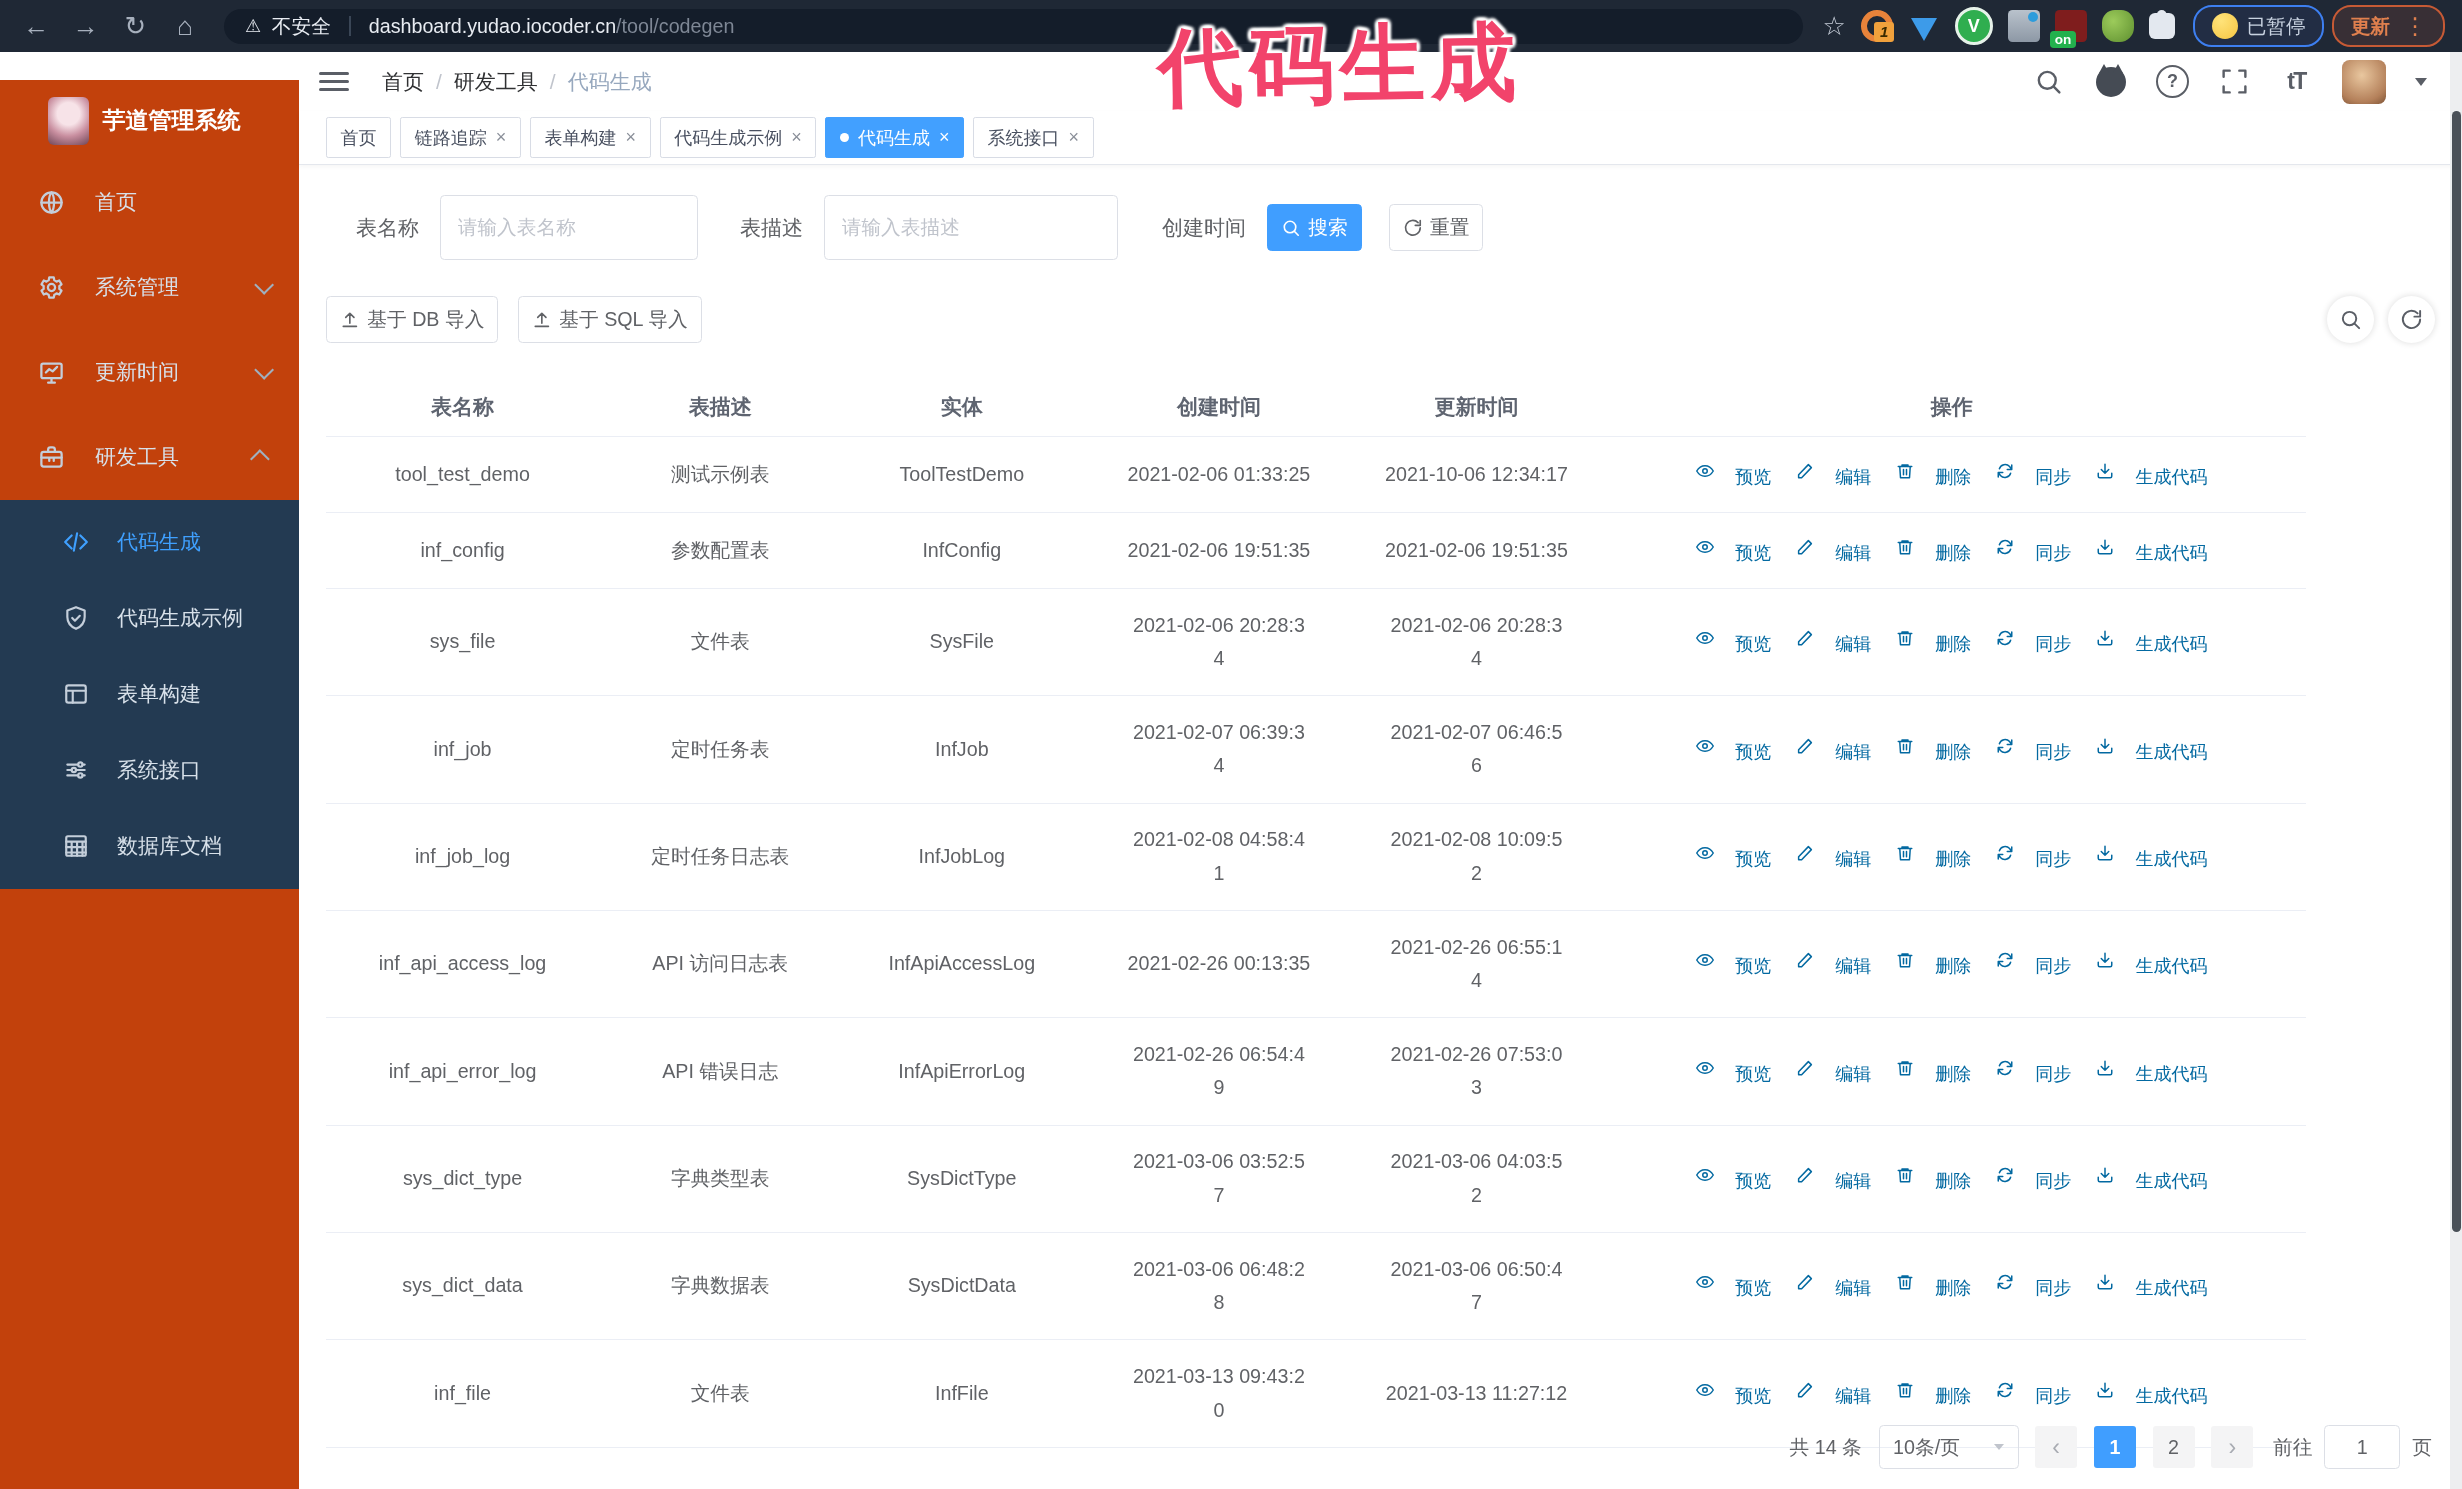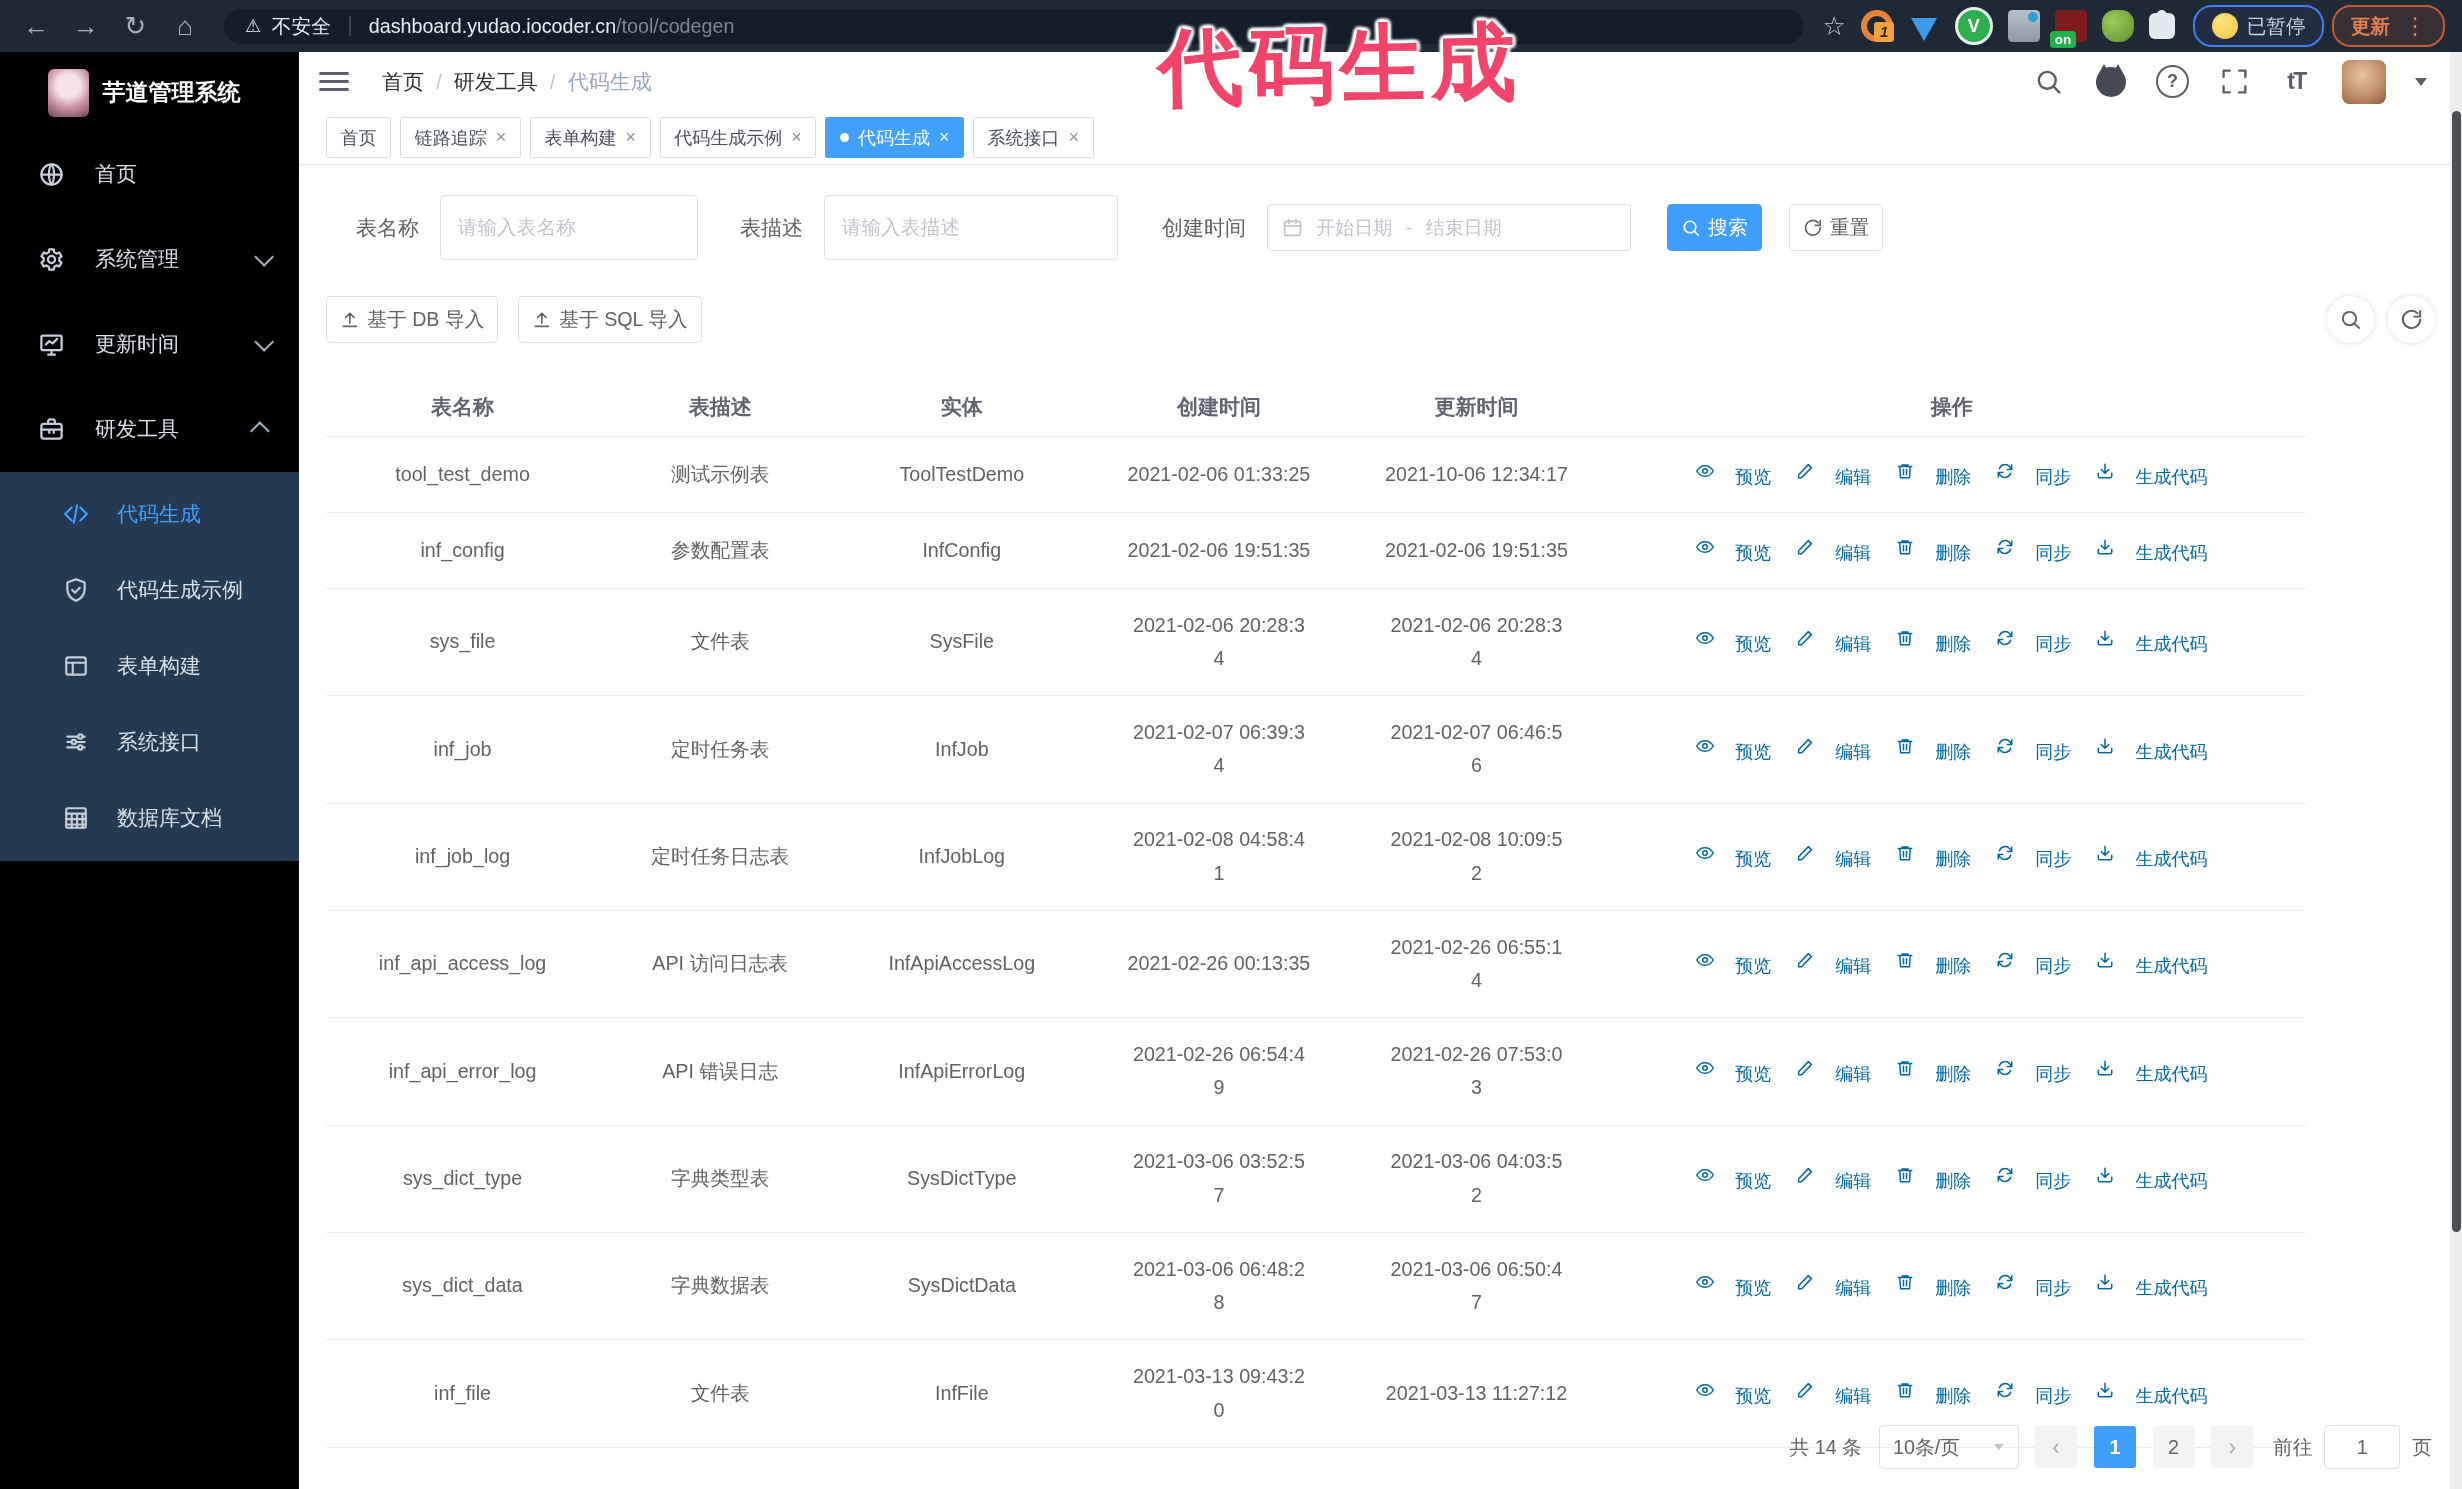--- a/index.html
+++ b/index.html
@@ -36,21 +36,21 @@
   .ext-puzzle:before{content:"";position:absolute;left:50%;top:-3px;transform:translateX(-50%);
     width:10.6px;height:10.6px;border-radius:50%;background:#E3E8EF;}
   .pill{height:38px;border-radius:19px;display:flex;align-items:center;gap:9px;padding:0 16.7px;font-size:19.7px;}
   .paused{border:2.3px solid #3D7FF0;background:#222D44;color:#C8D2E0;}
   .emoji{width:26px;height:26px;border-radius:50%;background:radial-gradient(circle at 35% 30%,#FFE37A,#F5C542);}
   .update{border:2.3px solid #C65A35;background:rgba(198,90,53,.15);color:#E0804E;font-weight:bold;gap:13.6px;}
   .update .kebab{font-size:23px;font-weight:normal;}
 
   
   .app{position:absolute;left:0;top:52px;right:0;bottom:0;display:flex;}
-  .sidebar{width:299px;background:#000000;color:#D8E1EA;flex:0 0 299px;}
+  .sidebar{width:299px;background:#c2410c;color:#D8E1EA;flex:0 0 299px;margin-top:28px;}
   .logorow{display:flex;align-items:center;gap:13.6px;padding:16.7px 0 15px 48px;}
   .logoimg{width:41px;height:48px;border-radius:6px;
     background:radial-gradient(circle at 50% 35%,#F7E3E8 30%,#C98FA0 60%,#6E4556);}
   .logotitle{color:#fff;font-weight:bold;font-size:23px;}
   .menuitem{height:85px;display:flex;align-items:center;padding:0 30px 0 35px;gap:27px;cursor:pointer;}
   .menuitem .mic{width:33px;height:33px;color:#C4CEDA;display:flex;align-items:center;justify-content:center;}
   .menuitem .mlabel{flex:1;font-size:21px;}
   .chev{width:12px;height:12px;border-right:2.3px solid #9FB0C0;border-bottom:2.3px solid #9FB0C0;}
   .chev.down{transform:rotate(45deg) translateY(-3px);}
   .chev.up{transform:rotate(225deg) translateY(-3px);}
@@ -352,31 +352,20 @@
       </div>
 
       <div class="content">
 
         <div class="searchrow">
           <span class="flabel">表名称</span>
           <input class="tinput in-name" placeholder="请输入表名称" style="">
           <span class="flabel">表描述</span>
           <input class="tinput in-desc" placeholder="请输入表描述" style="">
           <span class="flabel">创建时间</span>
-          <div class="daterange">
-            <span class="cal">
-              <svg class="ic" width="21" height="21" viewBox="0 0 24 24">
-                  <rect x="3" y="5" width="18" height="16" rx="2"></rect>
-                  <path d="M16 3v4M8 3v4M3 10h18"></path>
-                </svg>
-            </span>
-            <span>开始日期</span>
-            <span class="rsep">-</span>
-            <span>结束日期</span>
-          </div>
           <button class="btn primary btn-search">
             <svg class="ic" width="19.7" height="19.7" viewBox="0 0 24 24">
                 <circle cx="11" cy="11" r="7"></circle>
                 <path d="M16.5 16.5L21 21"></path>
               </svg>
             <span>搜索</span>
           </button>
           <button class="btn">
             <svg class="ic" width="19.7" height="19.7" viewBox="0 0 24 24">
                 <path d="M21 12a9 9 0 11-2.6-6.4M21 3v6h-6"></path>

